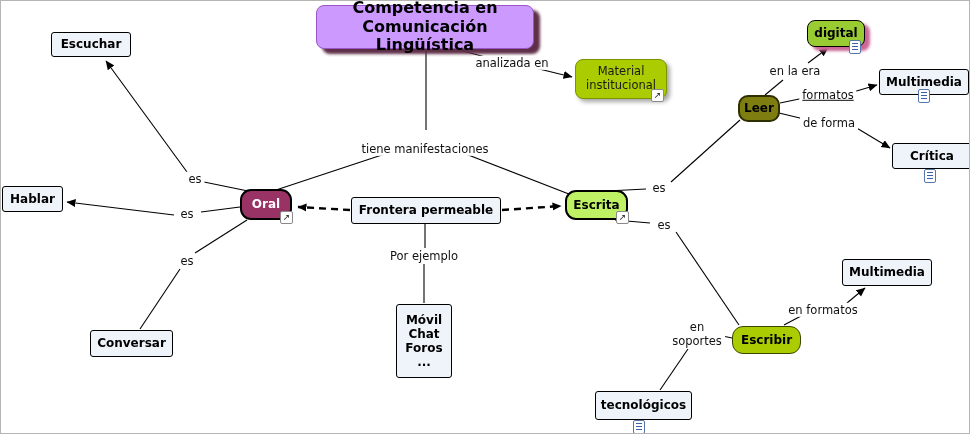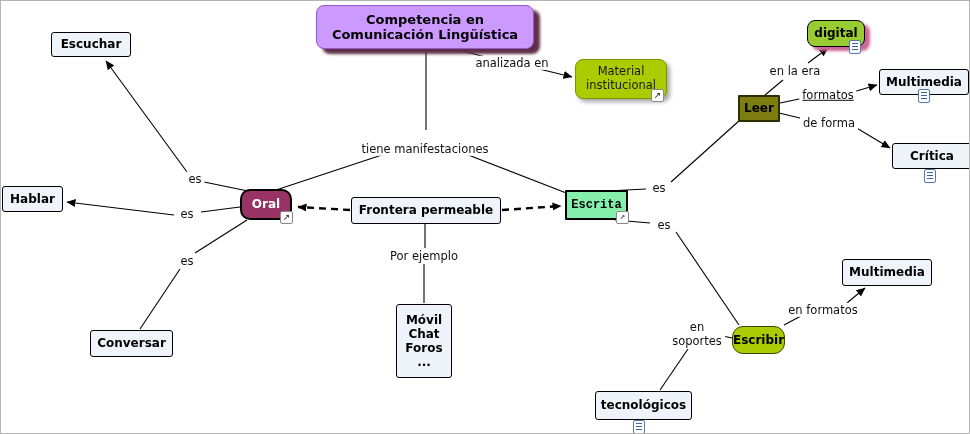--- a/index.html
+++ b/index.html
@@ -8,25 +8,25 @@
             border:1px solid #b5b5b5; overflow:hidden; }
 
   svg.wires { position:absolute; left:0; top:0; width:100%; height:100%; pointer-events:none; }
   svg.wires line { stroke:#000; stroke-width:1.1; }
   svg.wires line.dash { stroke-width:2.4; stroke-dasharray:7 5; }
 
   .node { position:absolute; display:flex; align-items:center; justify-content:center;
           text-align:center; border:1px solid #000; border-radius:3px; background:#eef4fa;
           color:#000; font-size:12px; font-weight:bold; white-space:pre-line;
           line-height:1.18; padding:2px 6px; }
-  .node.purple   { background:#cc99ff; border:1px solid #9a56c8; font-size:13px;
+  .node.purple   { background:#cc99ff; border:1px solid #9a56c8; font-size:16px;
                    box-shadow:6px 5px 3px #5e2f47; border-radius:8px; }
   .node.maroon   { background:#993366; color:#fff; border:2px solid #000; border-radius:11px; }
-  .node.green    { background:#86efac; border:2px solid #000; border-radius:1px;font-family:Liberation Mono, monospace; }
-  .node.olive    { background:#7d7d10; border:2px solid #2e2e00; border-radius:1px; }
+  .node.green    { background:#bef264; border:2px solid #000; border-radius:11px; }
+  .node.olive    { background:#7d7d10; border:2px solid #2e2e00; border-radius:10px; }
   .node.digital  { background:#99cc33; border:1px solid #000; border-radius:8px;
                    box-shadow:5px 4px 3px #cc6699; }
   .node.matinst  { background:#aacc00; border:1px solid #7a9400; border-radius:8px;
                    font-weight:normal; font-size:11.5px; color:#1a1a1a;
                    box-shadow:3px 3px 4px #a9a9a9; }
   .node.escribir { background:#aacc00; border:1.5px solid #3c4500; border-radius:11px; }
 
   .label { position:absolute; transform:translate(-50%,-50%); background:#ffffff; color:#111;
            font-size:11.5px; padding:0 3px; text-align:center; white-space:pre-line;
            line-height:1.25; }
@@ -97,21 +97,21 @@
 institucional</span>
     <span class="ext-icon" style="right:2px;bottom:-4px;">↗</span>
   </div>
 
   <div class="node" style="left:50px;top:31px;width:80px;height:25px;">Escuchar</div>
 
   <div class="node" style="left:1px;top:185px;width:61px;height:26px;">Hablar</div>
 
   <div class="node" style="left:89px;top:329px;width:83px;height:27px;">Conversar</div>
 
-  <div class="node maroon" style="left:239px;top:188px;width:52px;height:31px;border-radius:10px;">
+  <div class="node maroon" style="left:239px;top:188px;width:52px;height:31px;">
     <span>Oral</span>
     <span class="ext-icon" style="right:-3px;bottom:-6px;">↗</span>
   </div>
 
   <div class="node" style="left:350px;top:196px;width:150px;height:27px;">Frontera permeable</div>
 
   <div class="node green" style="left:564px;top:189px;width:63px;height:30px;">
     <span>Escrita</span>
     <span class="ext-icon" style="right:-3px;bottom:-6px;">↗</span>
   </div>
@@ -131,21 +131,21 @@
   <div class="node" style="left:878px;top:68px;width:90px;height:26px;">
     <span>Multimedia</span>
     <span class="doc-icon" style="left:50%;margin-left:-6px;bottom:-9px;"></span>
   </div>
 
   <div class="node" style="left:891px;top:142px;width:80px;height:26px;">
     <span>Crítica</span>
     <span class="doc-icon" style="left:50%;margin-left:-8px;bottom:-15px;"></span>
   </div>
 
-  <div class="node escribir" style="left:731px;top:325px;width:53px;height:28px;text-align:right;">Escribir</div>
+  <div class="node escribir" style="left:731px;top:325px;width:69px;height:28px;text-align:right;">Escribir</div>
 
   <div class="node" style="left:841px;top:258px;width:90px;height:27px;">Multimedia</div>
 
   <div class="node" style="left:594px;top:390px;width:97px;height:29px;">
     <span>tecnológicos</span>
     <span class="doc-icon" style="left:50%;margin-left:-11px;bottom:-15px;"></span>
   </div>
 
   <div class="label" style="left:511px;top:62px;">analizada en</div>
   <div class="label" style="left:424px;top:148px;">tiene manifestaciones</div>

